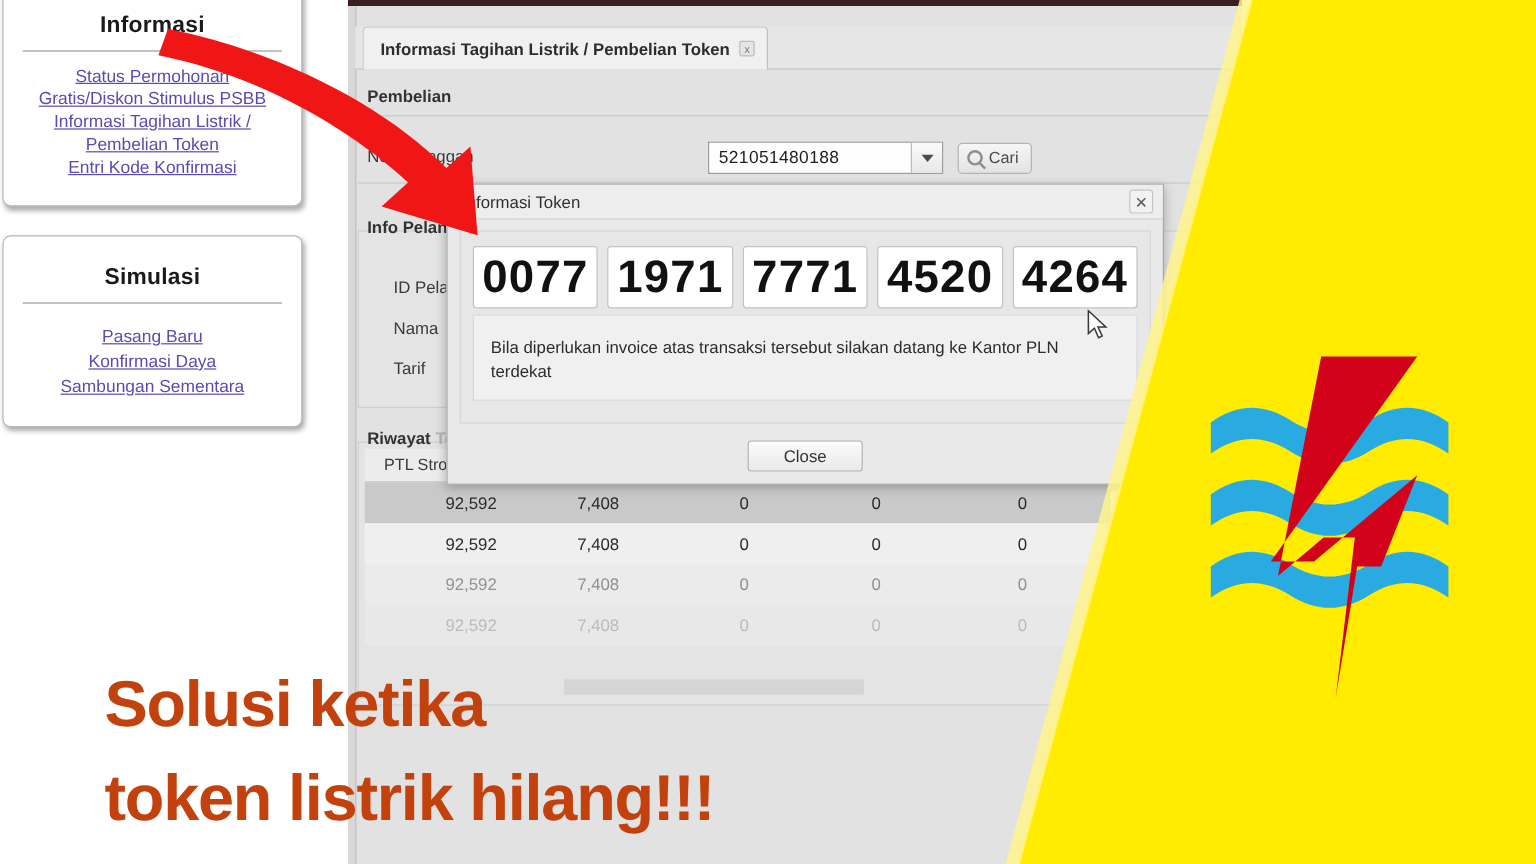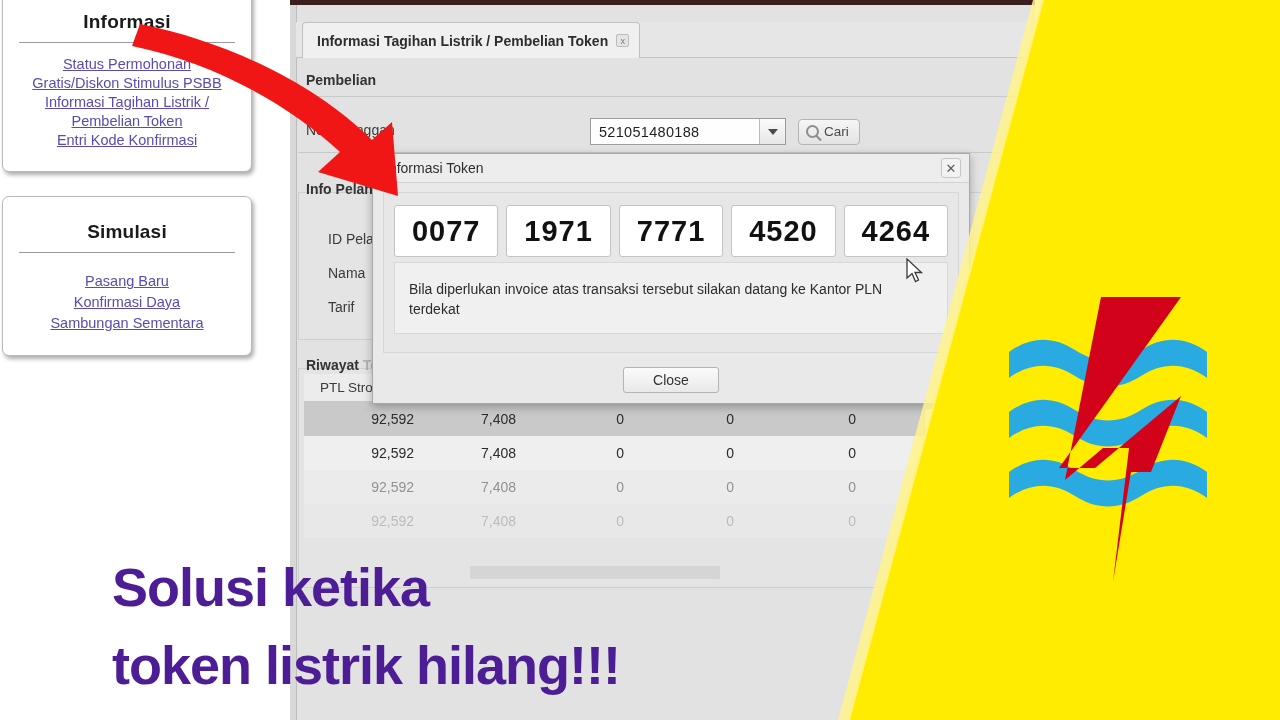--- a/index.html
+++ b/index.html
@@ -211,21 +211,21 @@
     background:#f2f2f2; color:#5c5c5c;
     font-size:13px; display:flex; align-items:center; justify-content:center;
   }
   .modal-body { position:absolute; left:10px; top:38px; right:10px; bottom:50px;
     background:#e7e7e7; border:1px solid #d6d6d6; }
   .token-row { display:flex; gap:8px; padding:12px 10px 0 10px; }
   .token-box {
     flex:1; height:52px;
     background:#ffffff; border:1px solid #c3c3c3; border-radius:3px;
     display:flex; align-items:center; justify-content:center;
-    font-size:29px; font-weight:bold; color:#111; letter-spacing:1px;
+    font-size:38px; font-weight:bold; color:#111; letter-spacing:1px;
   }
   .token-note {
     margin:5px 10px 0 10px; height:72px;
     background:#f0f0f0; border:1px solid #d8d8d8;
     padding:16px 14px; font-size:14px; color:#2c2c2c; line-height:20px;
   }
   .modal-foot {
     position:absolute; left:0; right:0; bottom:10px;
     display:flex; justify-content:center;
   }
@@ -242,22 +242,22 @@
 
   
   .yellow-wrap { position:absolute; left:0; top:0; width:1280px; height:720px; pointer-events:none; }
   .pln-logo { position:absolute; left:1003px; top:290px; width:250px; height:310px; }
 
   
   .arrow-wrap { position:absolute; left:0; top:0; width:1280px; height:720px; pointer-events:none; }
 
   
   .caption {
-    position:absolute; left:112px; top:548px; width:720px;
-    color:#4c1d95;
+    position:absolute; left:87px; top:548px; width:720px;
+    color:#c2410c;
     font-weight:bold;
     font-size:54px;
     line-height:78px;
     letter-spacing:-1px;
   }
 </style>
 </head>
 <body>
 
 <div id="stage">

